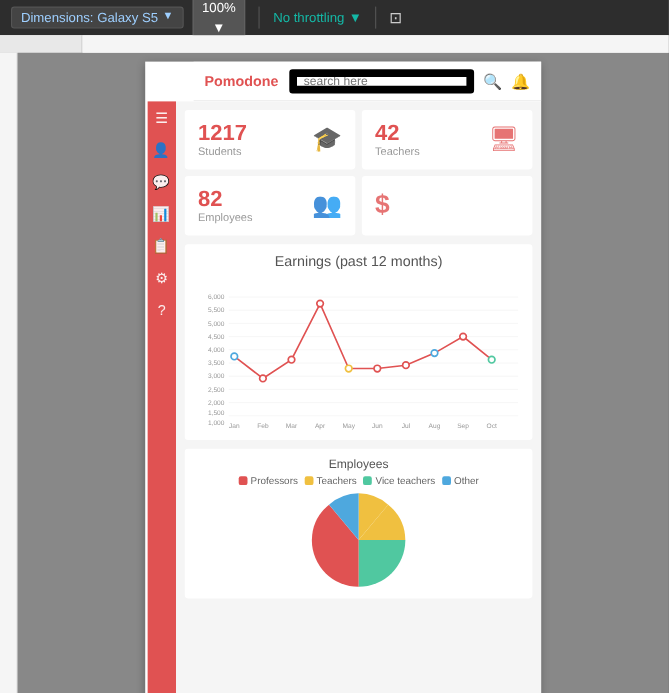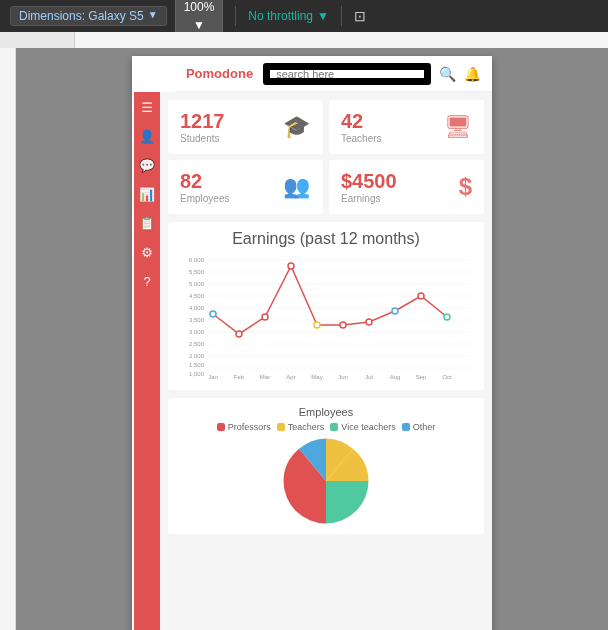--- a/index.html
+++ b/index.html
@@ -212,23 +212,23 @@
 
     
     .chart-section {
       background: #fff;
       border-radius: 3px;
       padding: 8px;
       margin-bottom: 8px;
     }
     .chart-title {
       text-align: center;
-      font-size: 16px;
+      font-size: 13px;
       color: #555;
-      margin-bottom: 4px;
+      margin-bottom: 17px;
     }
     .chart-legend {
       display: flex;
       justify-content: center;
       gap: 8px;
       margin-bottom: 4px;
     }
     .legend-item {
       display: flex;
       align-items: center;
@@ -363,24 +363,20 @@
 
             <div class="stat-card">
               <div class="stat-info">
                 <div class="stat-value">82</div>
                 <div class="stat-label">Employees</div>
               </div>
               <div class="stat-icon">👥</div>
             </div>
 
             <div class="stat-card">
-              <div class="stat-info">
-                <div class="stat-value">$4500</div>
-                <div class="stat-label">Earnings</div>
-              </div>
               <div class="stat-icon" style="font-size:24px;font-weight:bold;">$</div>
             </div>
           </div>
 
           <div class="chart-section">
             <div class="chart-title">Earnings (past 12 months)</div>
             <div class="chart-container">
               <svg class="chart-svg" viewBox="0 0 300 130" preserveAspectRatio="none">
 
                 <text x="28" y="10" font-size="6" fill="#999" text-anchor="end">6,000</text>

